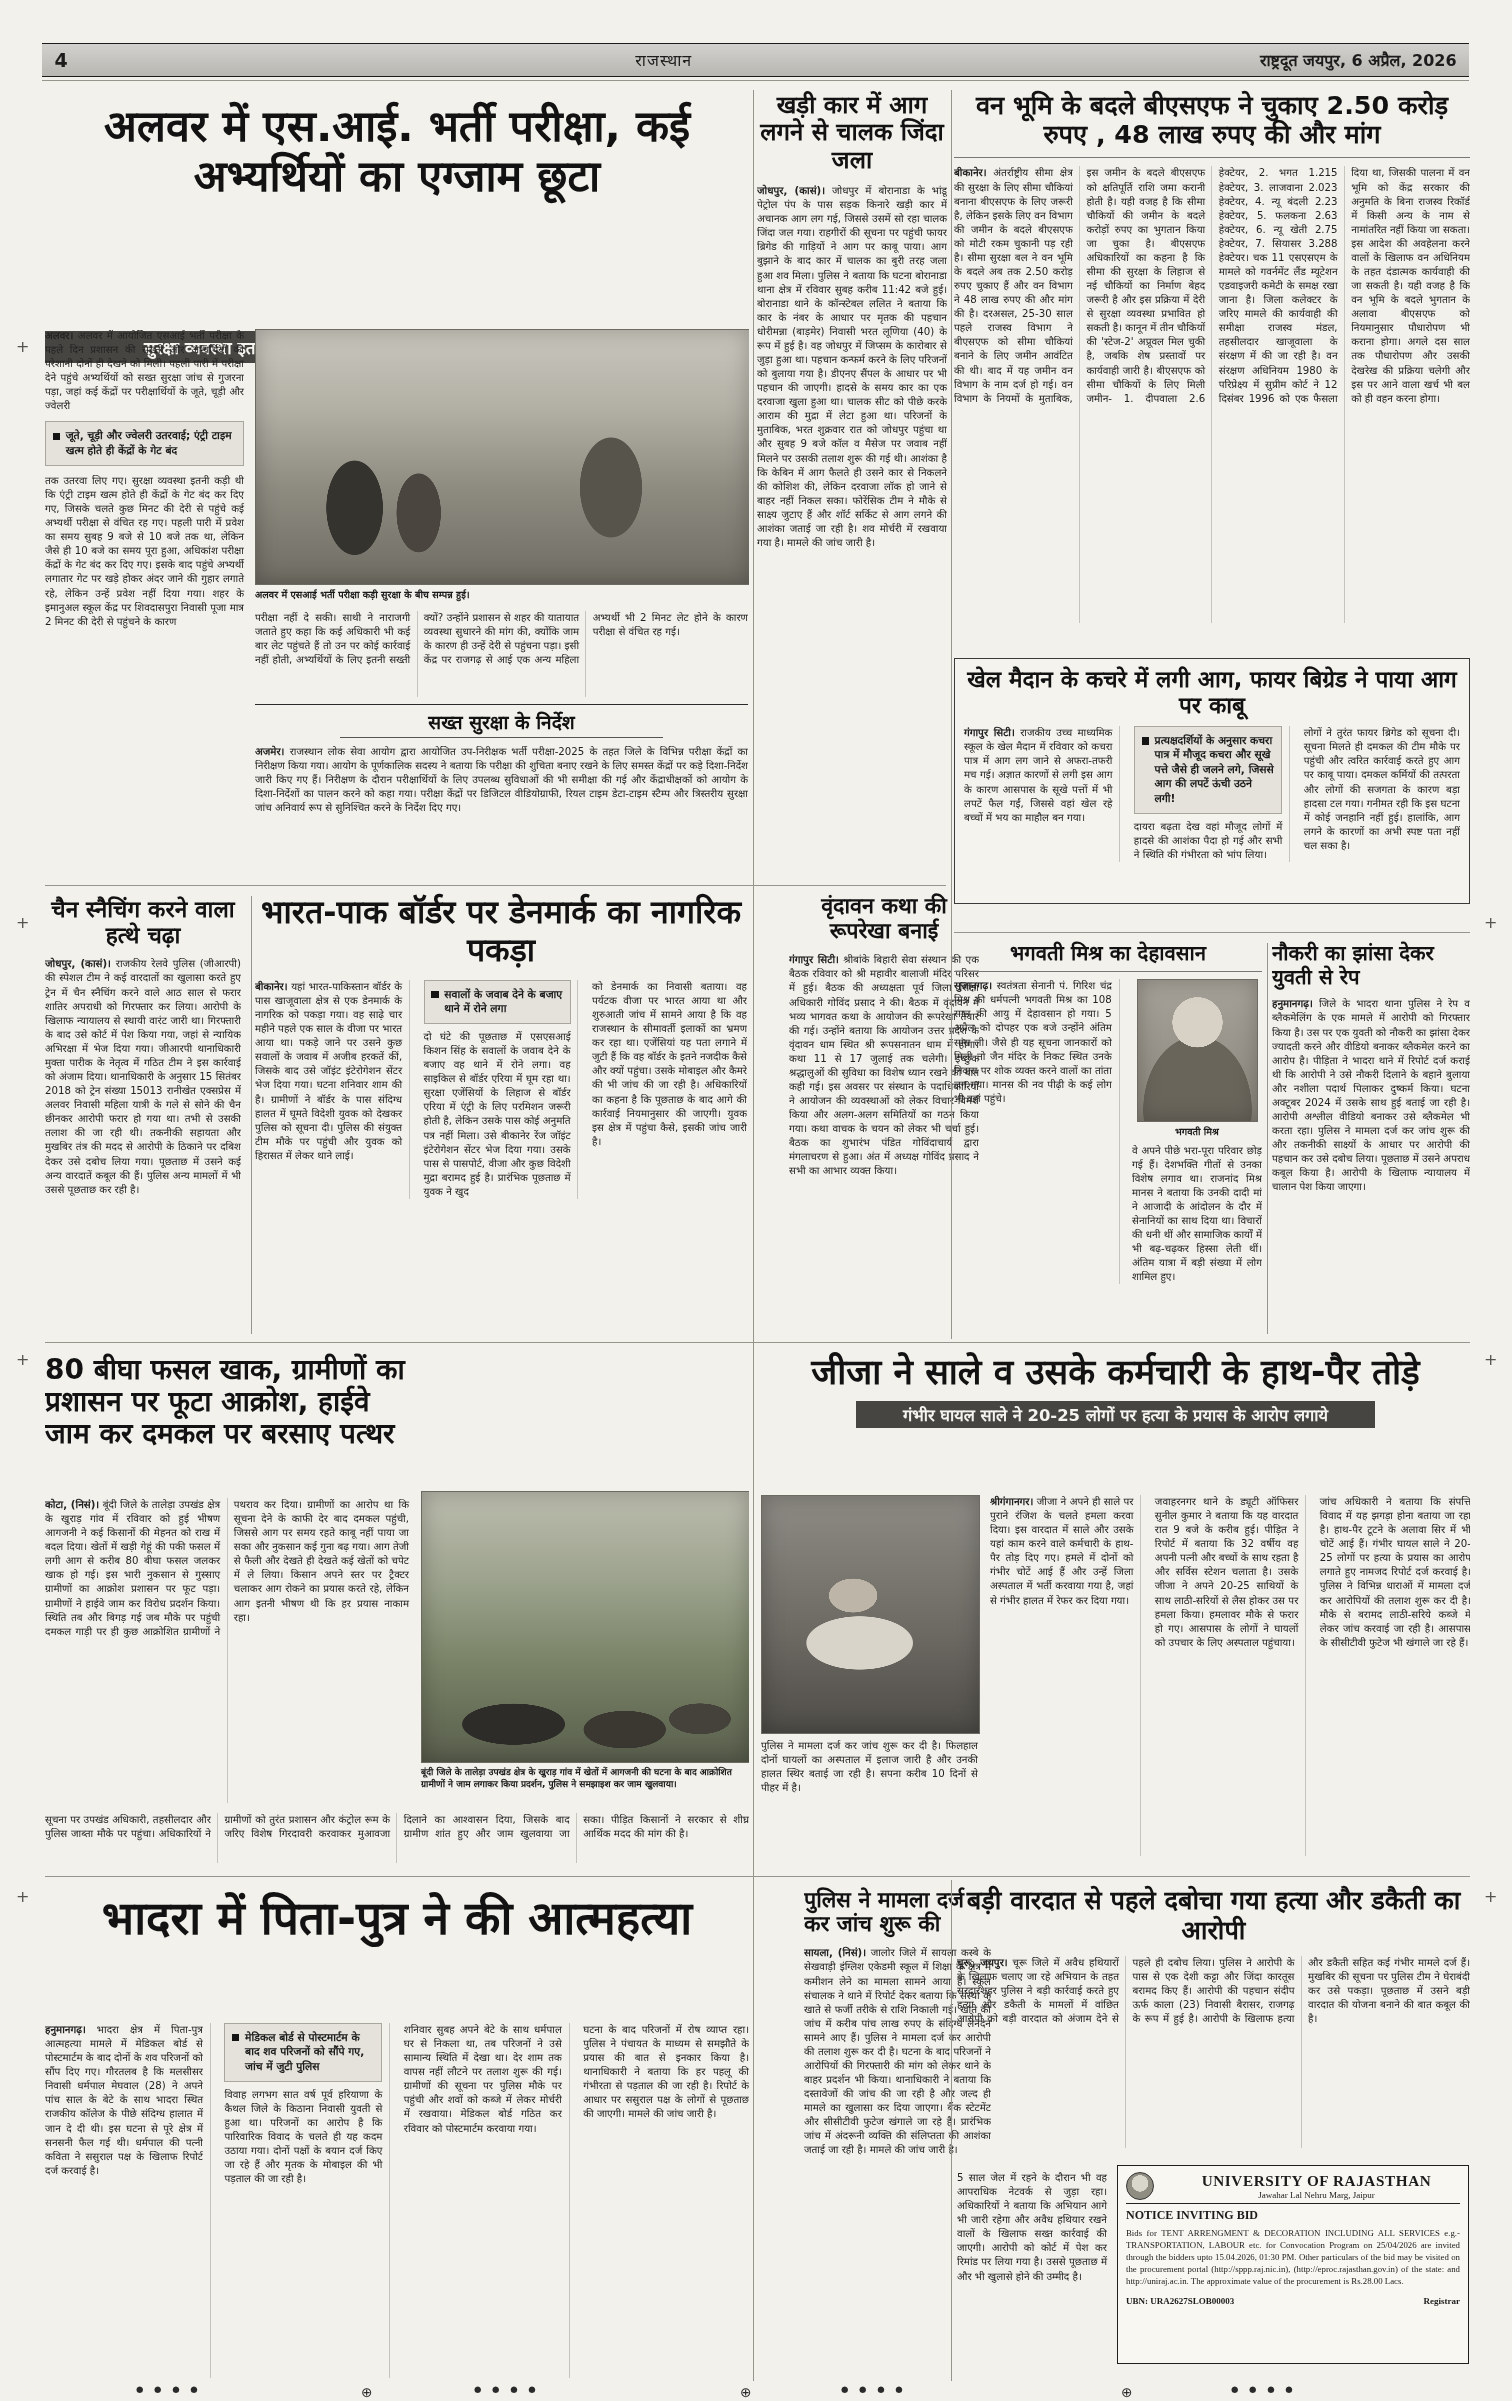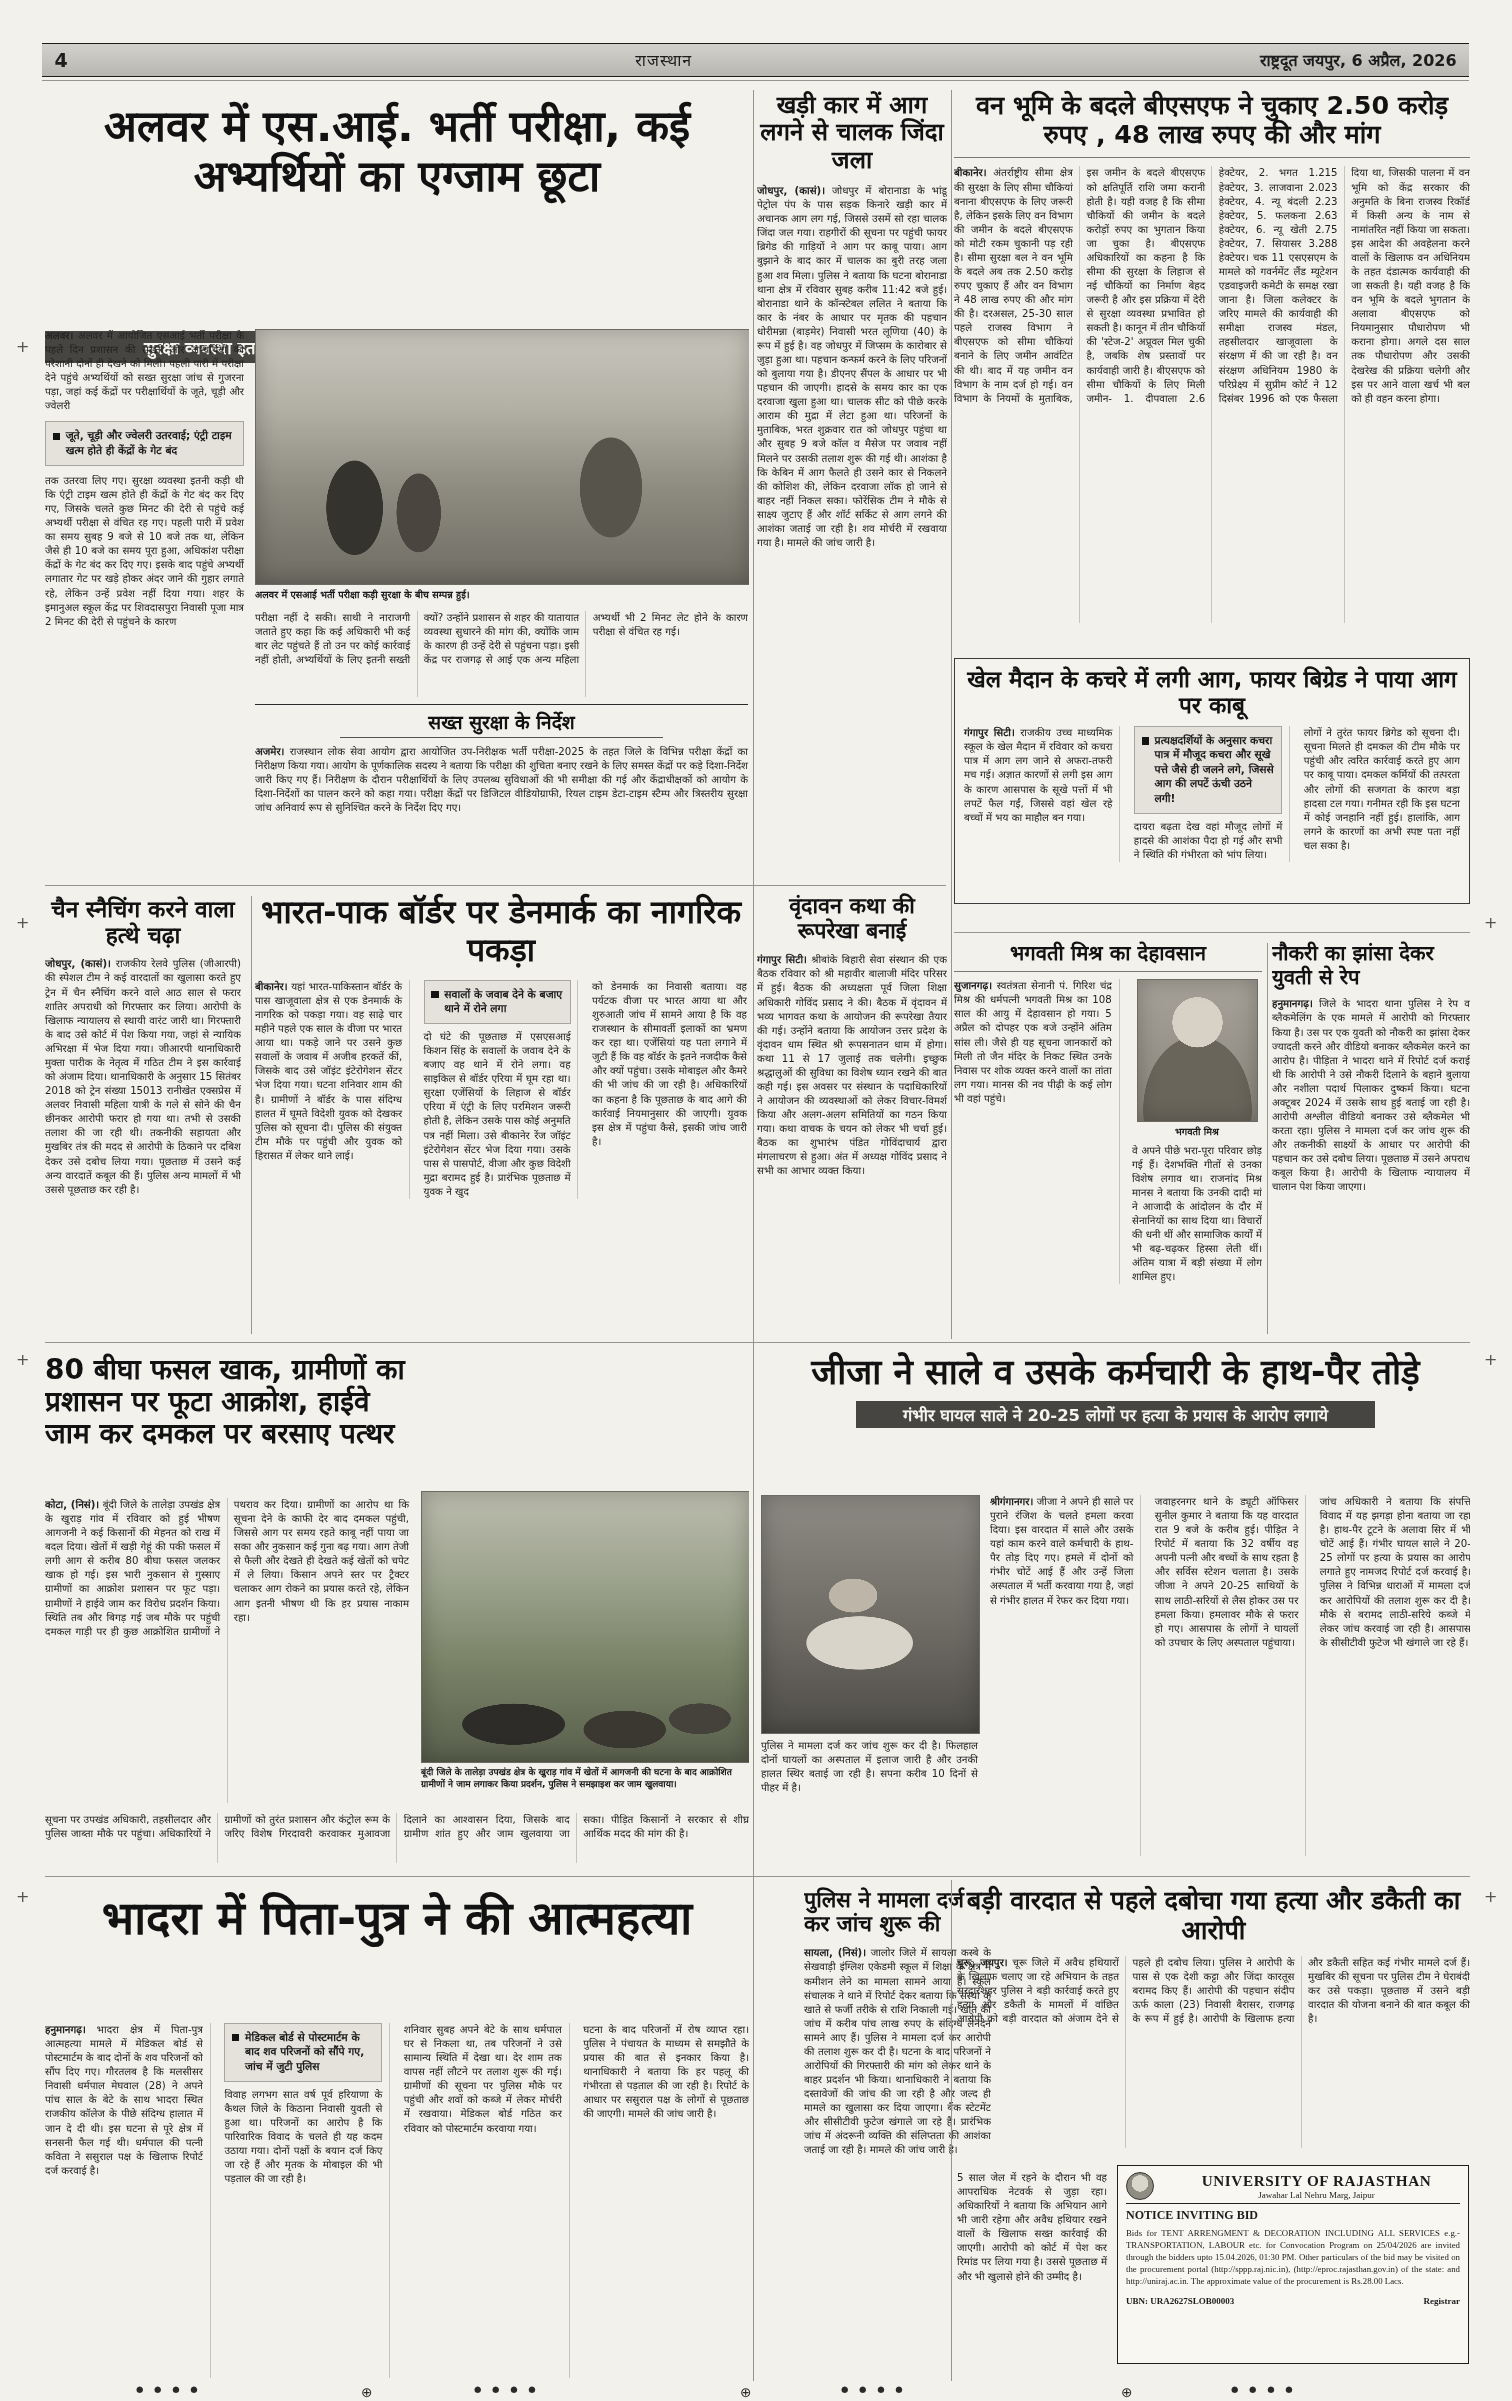--- a/index.html
+++ b/index.html
@@ -141,21 +141,21 @@
           <span>सवालों के जवाब देने के बजाए थाने में रोने लगा</span>
         </div>
         <p class="body" style="margin-top:5.6px;">दो घंटे की पूछताछ में एसएसआई किशन सिंह के सवालों के जवाब देने के बजाए वह थाने में रोने लगा। वह साइकिल से बॉर्डर एरिया में घूम रहा था। सुरक्षा एजेंसियों के लिहाज से बॉर्डर एरिया में एंट्री के लिए परमिशन जरूरी होती है, लेकिन उसके पास कोई अनुमति पत्र नहीं मिला। उसे बीकानेर रेंज जॉइंट इंटेरोगेशन सेंटर भेज दिया गया। उसके पास से पासपोर्ट, वीजा और कुछ विदेशी मुद्रा बरामद हुई है। प्रारंभिक पूछताछ में युवक ने खुद</p>
       </div>
       <div class="gcol">
         <p class="body">को डेनमार्क का निवासी बताया। वह पर्यटक वीजा पर भारत आया था और शुरुआती जांच में सामने आया है कि वह राजस्थान के सीमावर्ती इलाकों का भ्रमण कर रहा था। एजेंसियां यह पता लगाने में जुटी हैं कि वह बॉर्डर के इतने नजदीक कैसे और क्यों पहुंचा। उसके मोबाइल और कैमरे की भी जांच की जा रही है। अधिकारियों का कहना है कि पूछताछ के बाद आगे की कार्रवाई नियमानुसार की जाएगी। युवक इस क्षेत्र में पहुंचा कैसे, इसकी जांच जारी है।</p>
       </div>
     </div>
   </section>
 
-  <section class="article" style="left:757px;top:891px;width:190px;height:443px;">
+  <section class="article" style="left:789px;top:891px;width:190px;height:443px;">
     <h2 class="headline" style="font-size:21.5px;padding-top:3.4px;">वृंदावन कथा की रूपरेखा बनाई</h2>
     <p class="body" style="margin-top:9px;"><b class="dateline">गंगापुर सिटी।</b> <span>श्रीबांके बिहारी सेवा संस्थान की एक बैठक रविवार को श्री महावीर बालाजी मंदिर परिसर में हुई। बैठक की अध्यक्षता पूर्व जिला शिक्षा अधिकारी गोविंद प्रसाद ने की। बैठक में वृंदावन में भव्य भागवत कथा के आयोजन की रूपरेखा तैयार की गई। उन्होंने बताया कि आयोजन उत्तर प्रदेश के वृंदावन धाम स्थित श्री रूपसनातन धाम में होगा। कथा 11 से 17 जुलाई तक चलेगी। इच्छुक श्रद्धालुओं की सुविधा का विशेष ध्यान रखने की बात कही गई। इस अवसर पर संस्थान के पदाधिकारियों ने आयोजन की व्यवस्थाओं को लेकर विचार-विमर्श किया और अलग-अलग समितियों का गठन किया गया। कथा वाचक के चयन को लेकर भी चर्चा हुई। बैठक का शुभारंभ पंडित गोविंदाचार्य द्वारा मंगलाचरण से हुआ। अंत में अध्यक्ष गोविंद प्रसाद ने सभी का आभार व्यक्त किया।</span></p>
   </section>
 
   <section class="article" style="left:954px;top:940px;width:308px;height:394px;">
     <h2 class="headline" style="font-size:20.3px;padding:2.3px 0 5.6px;border-bottom:0.6px solid #777;">भगवती मिश्र का देहावसान</h2>
     <div style="display:grid;grid-template-columns:1fr 130px;gap:0 12.4px;margin-top:6.8px;">
       <div class="gcol">
         <p class="body"><b class="dateline">सुजानगढ़।</b> <span>स्वतंत्रता सेनानी पं. गिरिश चंद्र मिश्र की धर्मपत्नी भगवती मिश्र का 108 साल की आयु में देहावसान हो गया। 5 अप्रैल को दोपहर एक बजे उन्होंने अंतिम सांस ली। जैसे ही यह सूचना जानकारों को मिली तो जैन मंदिर के निकट स्थित उनके निवास पर शोक व्यक्त करने वालों का तांता लग गया। मानस की नव पीढ़ी के कई लोग भी वहां पहुंचे।</span></p>
       </div>

